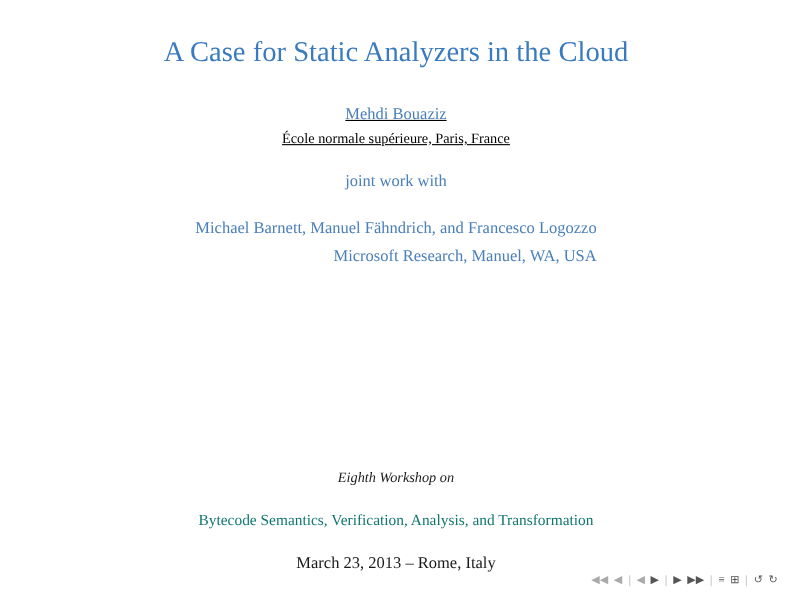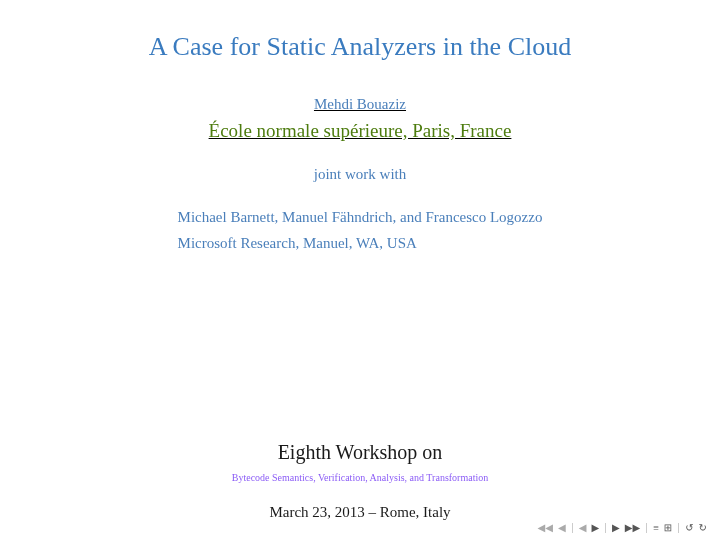--- a/index.html
+++ b/index.html
@@ -44,34 +44,34 @@
       text-decoration: underline;
     }
 
     .author-name {
       font-size: 15px;
       color: #4a7fba;
       display: block;
     }
 
     .author-affiliation {
-      font-size: 19px;
-      color: #4d7c0f;
+      font-size: 13px;
+      color: #000000;
       display: block;
     }
 
     .joint-work {
       font-size: 15px;
       color: #4a7fba;
       text-align: center;
       margin-bottom: 22px;
     }
 
     .collaborators-block {
-      text-align: left;
+      text-align: right;
       margin-bottom: 36px;
       line-height: 1.7;
     }
 
     .collaborators-names {
       font-size: 15px;
       color: #4a7fba;
       display: block;
     }
 
@@ -81,29 +81,31 @@
       display: block;
     }
 
     .workshop-block {
       text-align: center;
       margin-bottom: 14px;
       line-height: 1.7;
     }
 
     .workshop-name {
-      font-size: 20px;
+      font-size: 13px;
       color: #1a1a1a;
       display: block;
+      font-style: italic;
     }
 
     .workshop-fullname {
-      font-size: 10px;
-      color: #8b5cf6;
+      font-size: 14px;
+      color: #0f766e;
       display: block;
+      margin-top: 17px;
     }
 
     .date-location {
       font-size: 15px;
       color: #1a1a1a;
       text-align: right;
       margin-top: 4px;
     }
 
     .nav-bar {

